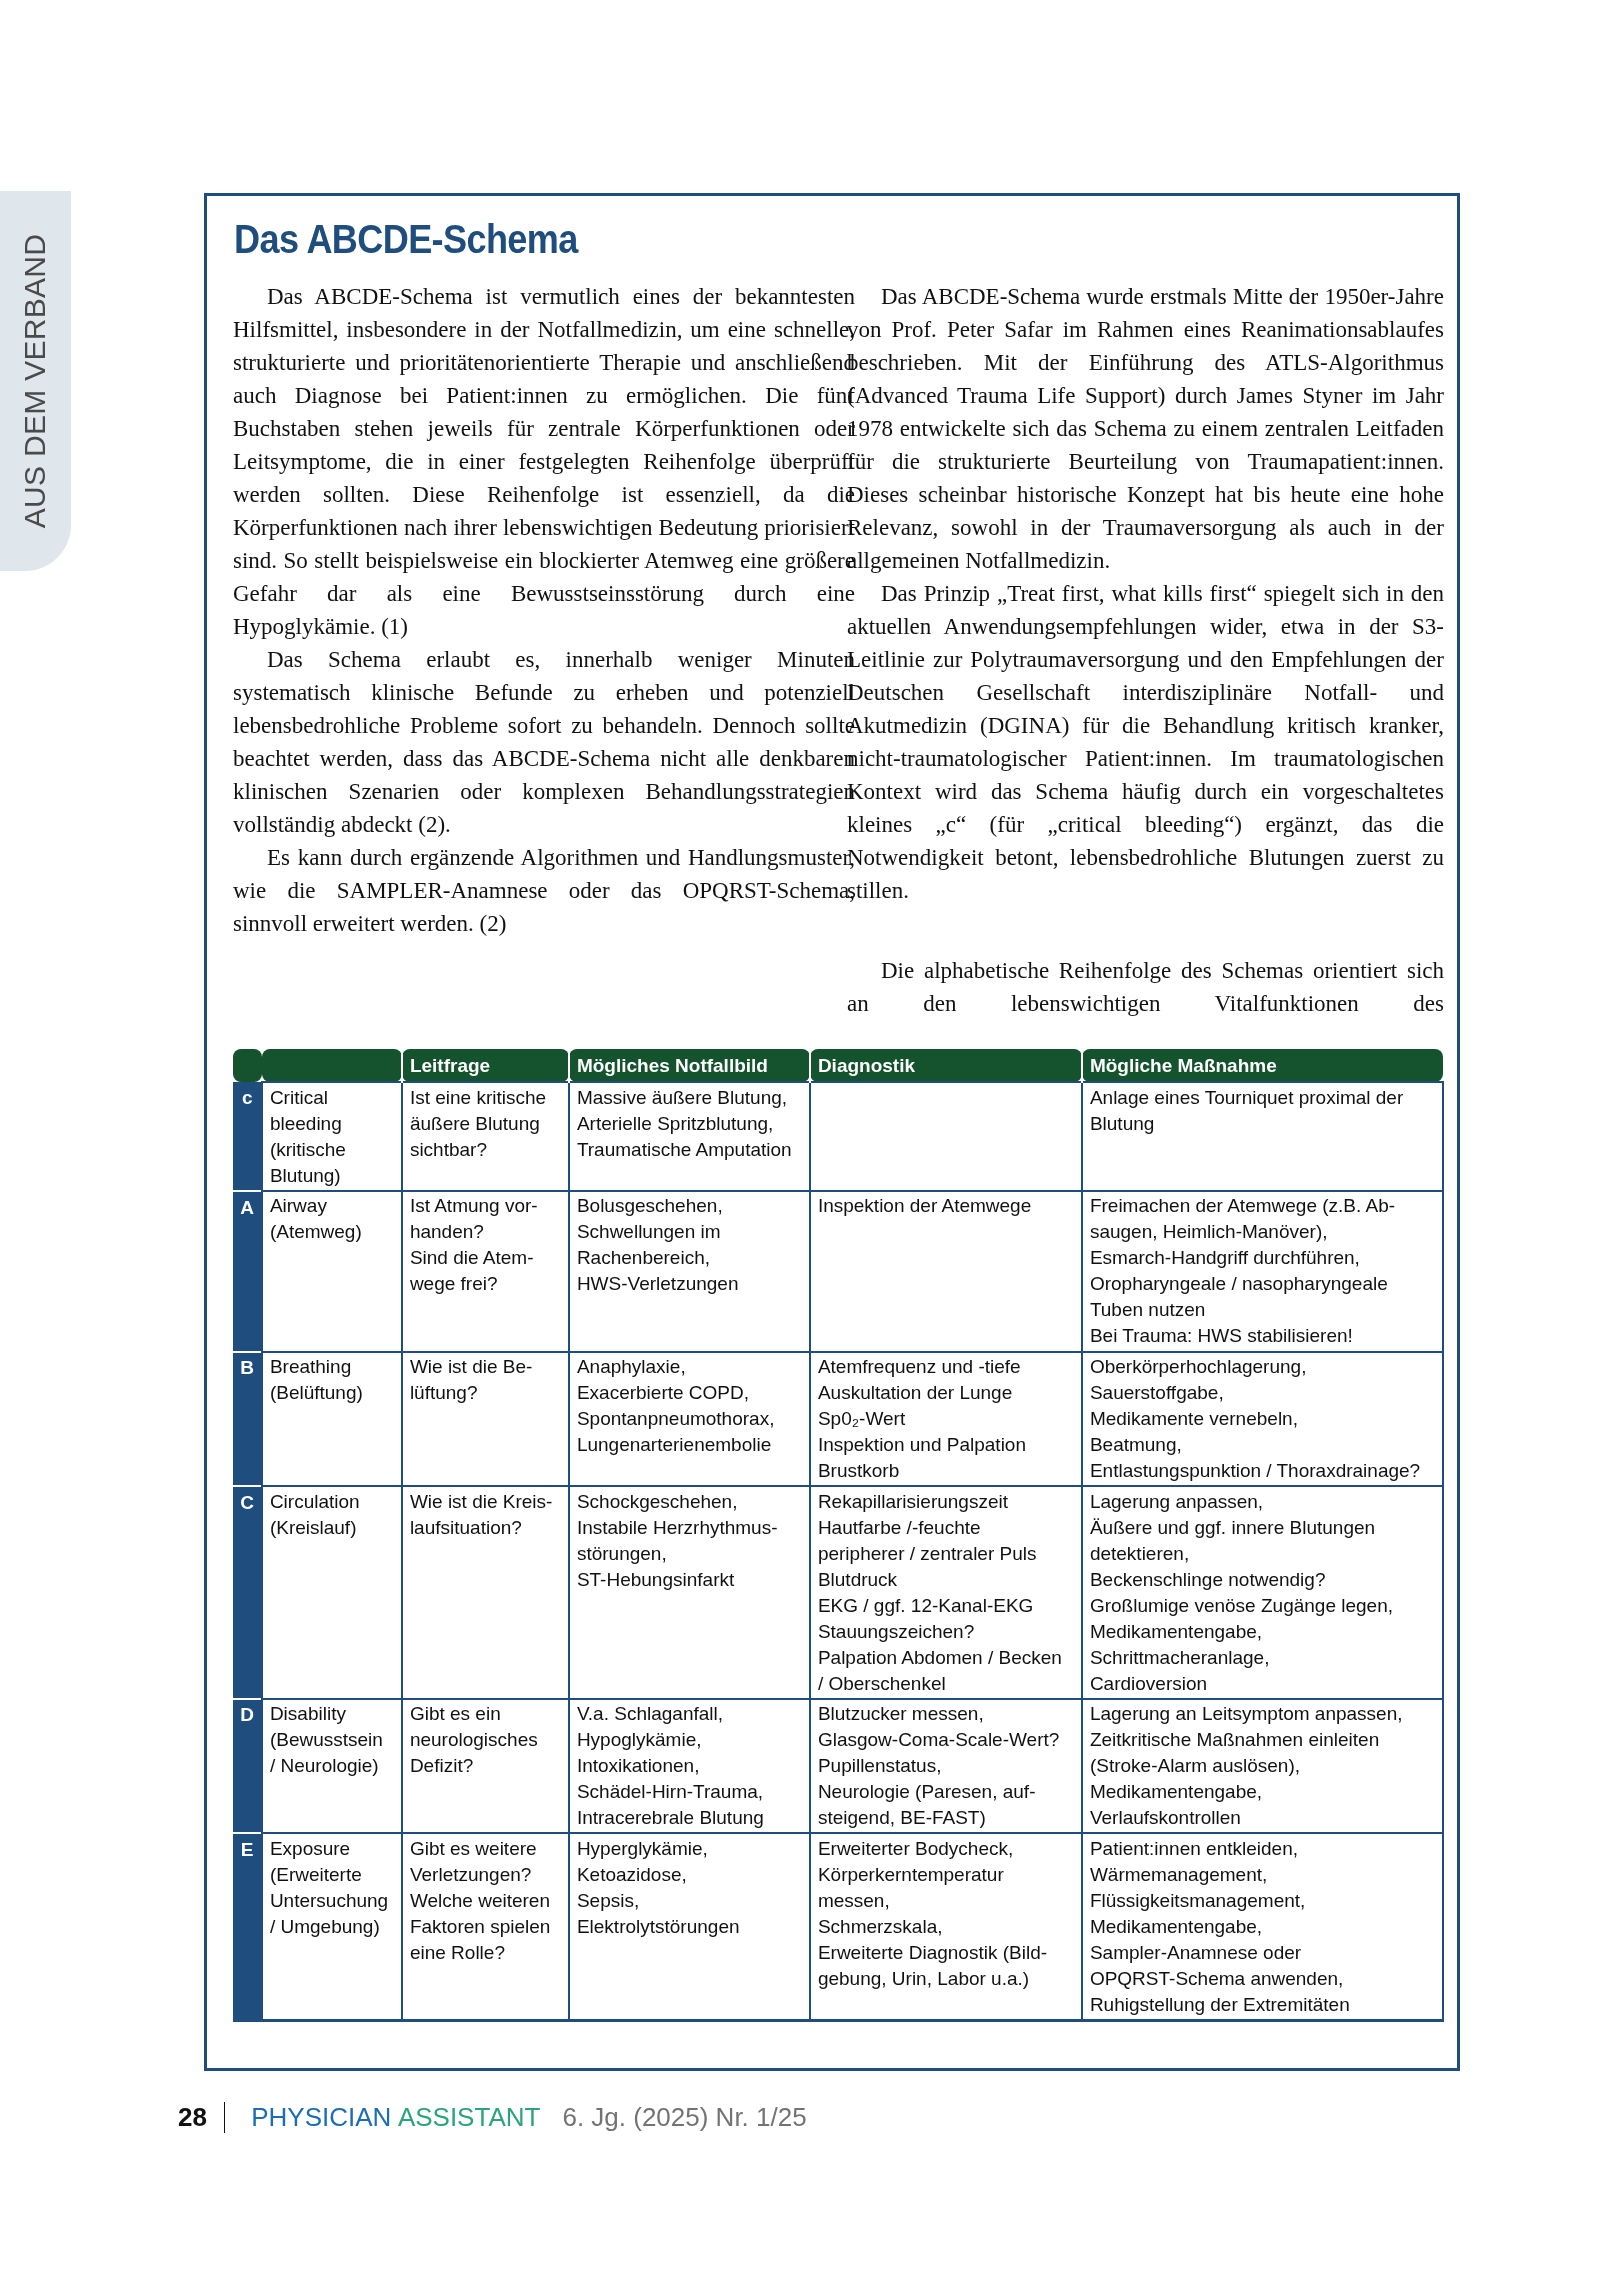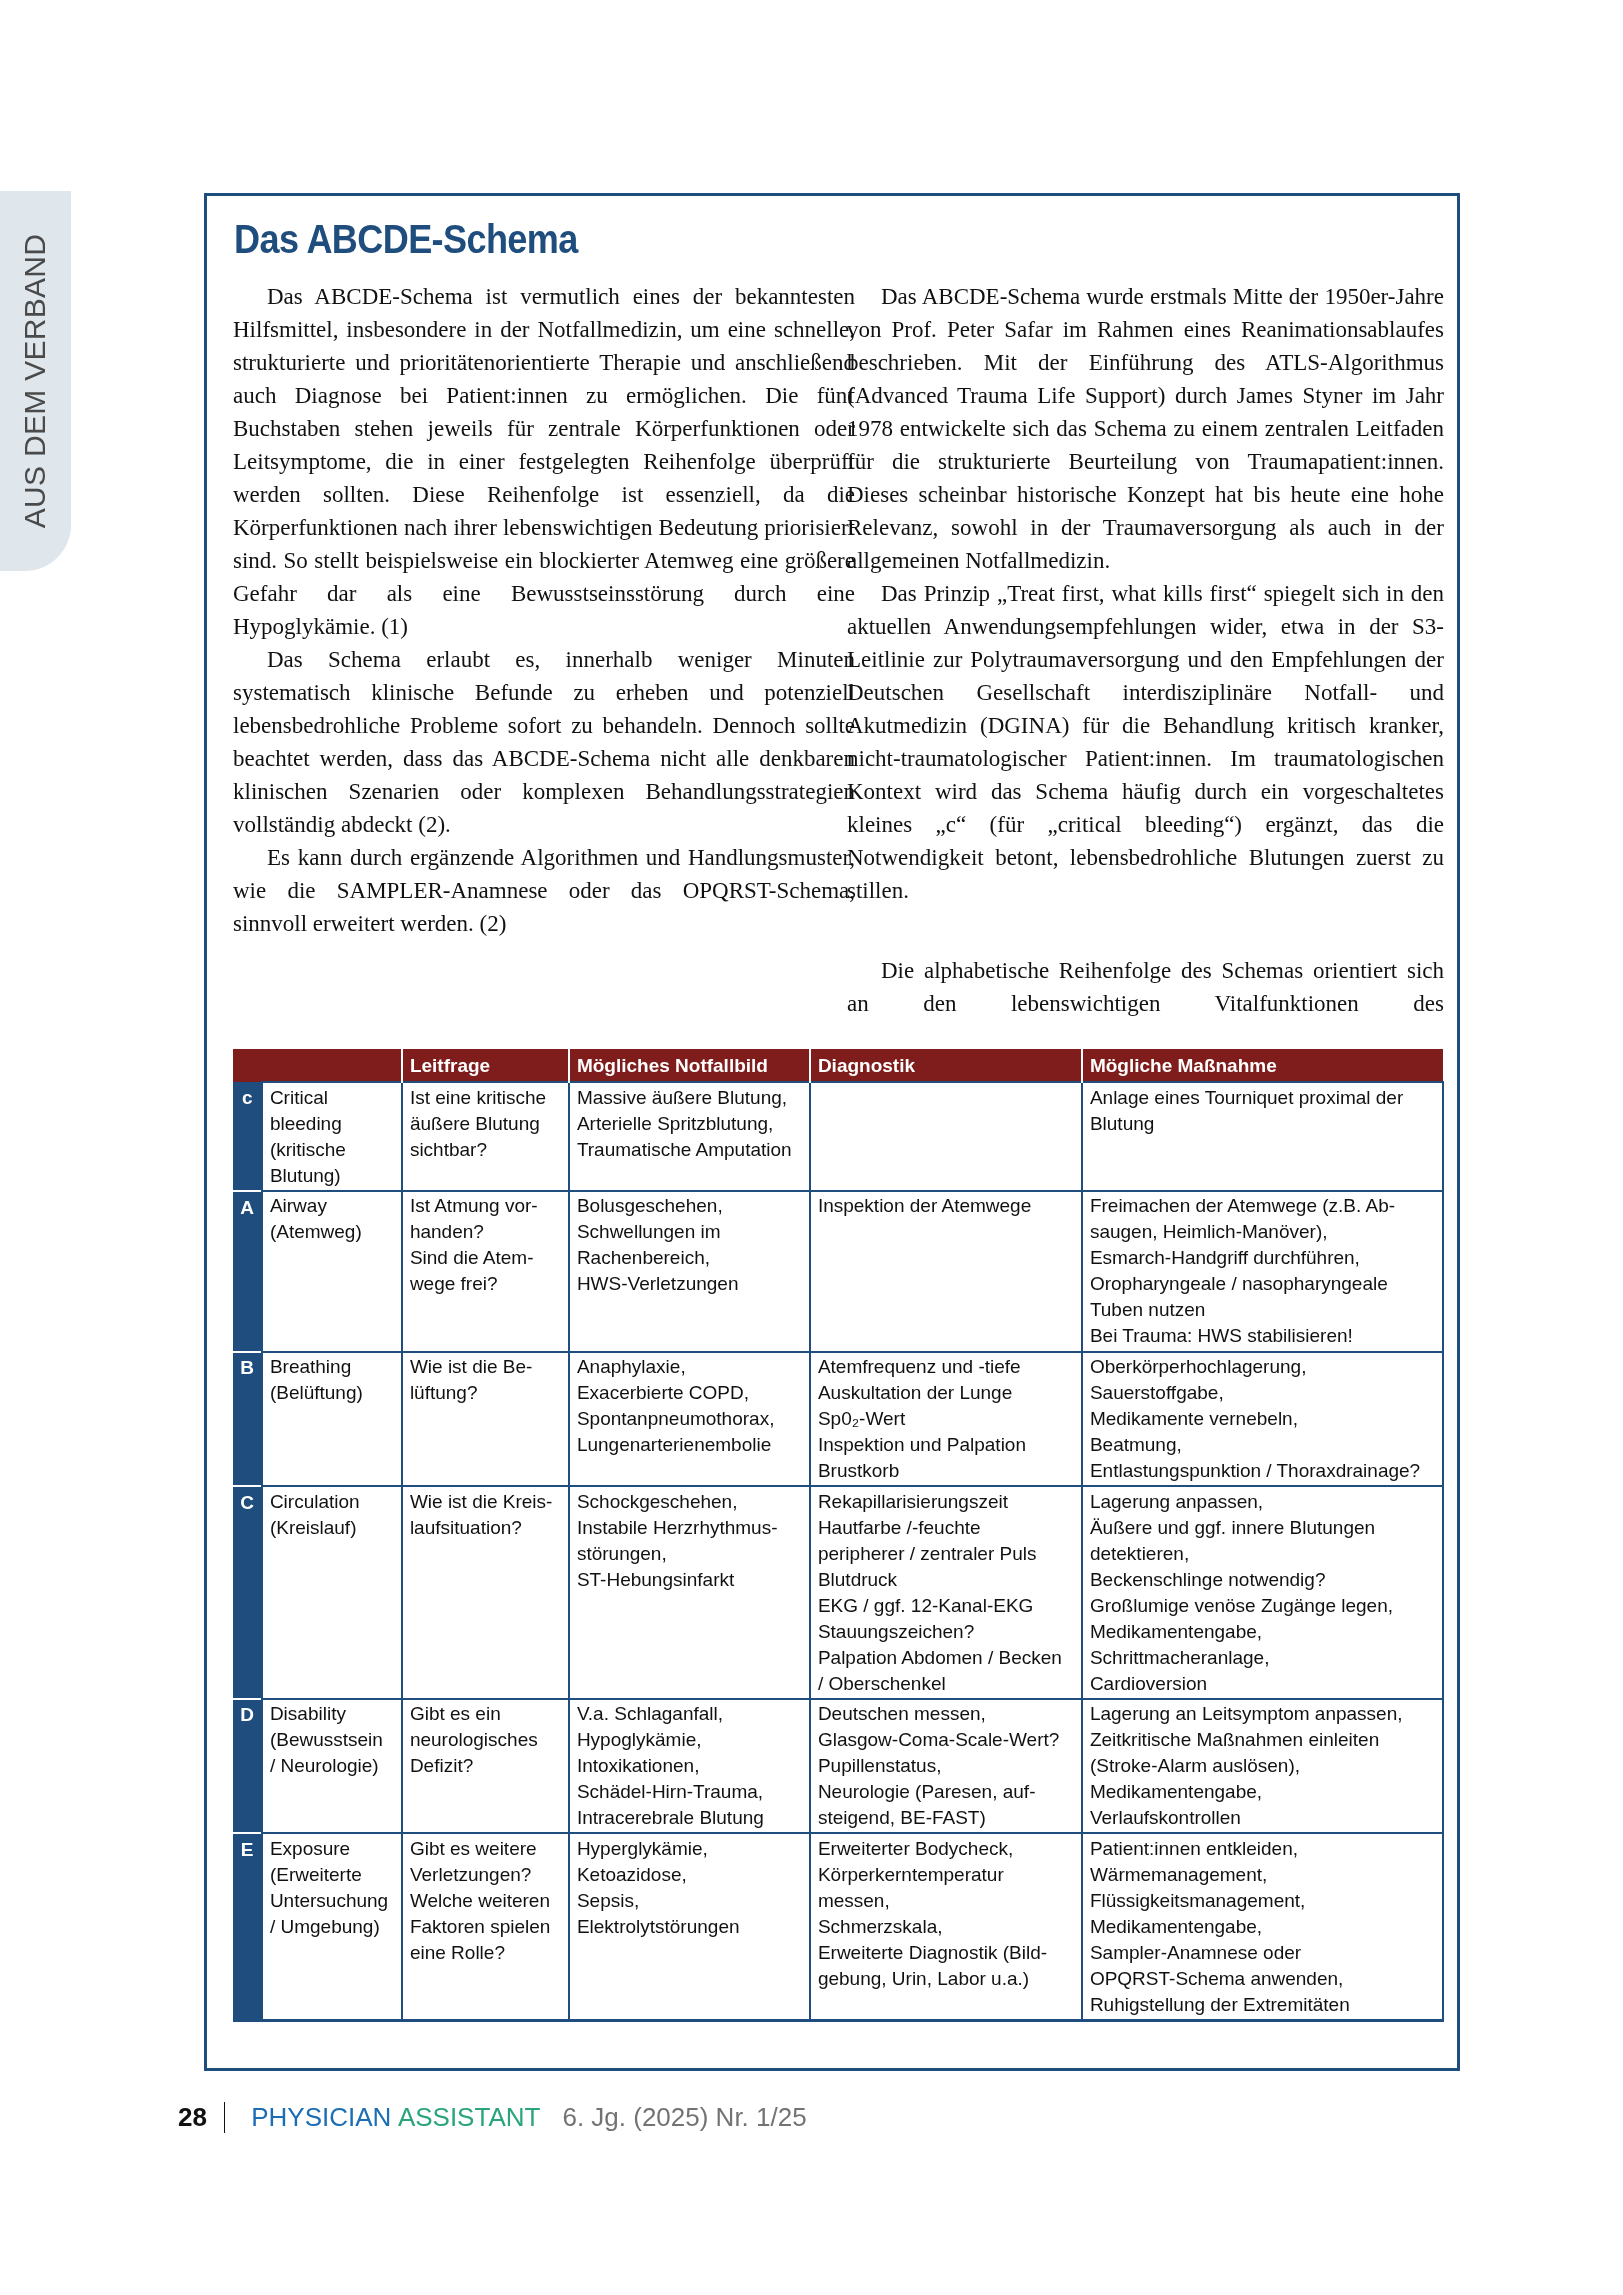--- a/index.html
+++ b/index.html
@@ -35,22 +35,22 @@
   .col p { margin:0; text-indent:34px; }
   .col-left { left:233px; width:622px; }
   .col-right { left:847px; width:597px; }
 
   .table-wrap { position:absolute; left:233px; top:1049px; width:1211px; }
   table.abcde {
     border-collapse:collapse; width:100%; table-layout:fixed;
     font-family:"Liberation Sans", sans-serif; font-size:19px; line-height:26px; color:#111;
   }
   table.abcde th {
-    background:#7f1d1d; color:#fff; text-align:left; font-weight:bold;
-    padding:3.9px 6.5px 2.6px 6.5px; font-size:19px; border-left:2px solid #fff;
+    background:#14532d; color:#fff; text-align:left; font-weight:bold;
+    padding:3.9px 6.5px 2.6px 6.5px; font-size:19px; border-left:2px solid #fff;border-radius:8px;
   }
   table.abcde th.blank { border-left:none; }
   table.abcde td {
     vertical-align:top; padding:1.3px 5.2px 1.3px 6.5px;
     border:2px solid #1f4e7e; white-space:pre-line;
   }
   table.abcde td.letter {
     background:#1f4e7e; color:#fff; font-weight:bold; text-align:center;
     border-top:2.6px solid #fff; border-left:none; border-bottom:none; padding:2.6px 0 0 0;
   }
@@ -199,21 +199,21 @@
 (Bewusstsein
 / Neurologie)</td>
       <td>Gibt es ein
 neurologisches
 Defizit?</td>
       <td>V.a. Schlaganfall,
 Hypoglykämie,
 Intoxikationen,
 Schädel-Hirn-Trauma,
 Intracerebrale Blutung</td>
-      <td>Deutschen messen,
+      <td>Blutzucker messen,
 Glasgow-Coma-Scale-Wert?
 Pupillenstatus,
 Neurologie (Paresen, auf-
 steigend, BE-FAST)</td>
       <td>Lagerung an Leitsymptom anpassen,
 Zeitkritische Maßnahmen einleiten
 (Stroke-Alarm auslösen),
 Medikamentengabe,
 Verlaufskontrollen</td>
     </tr>

